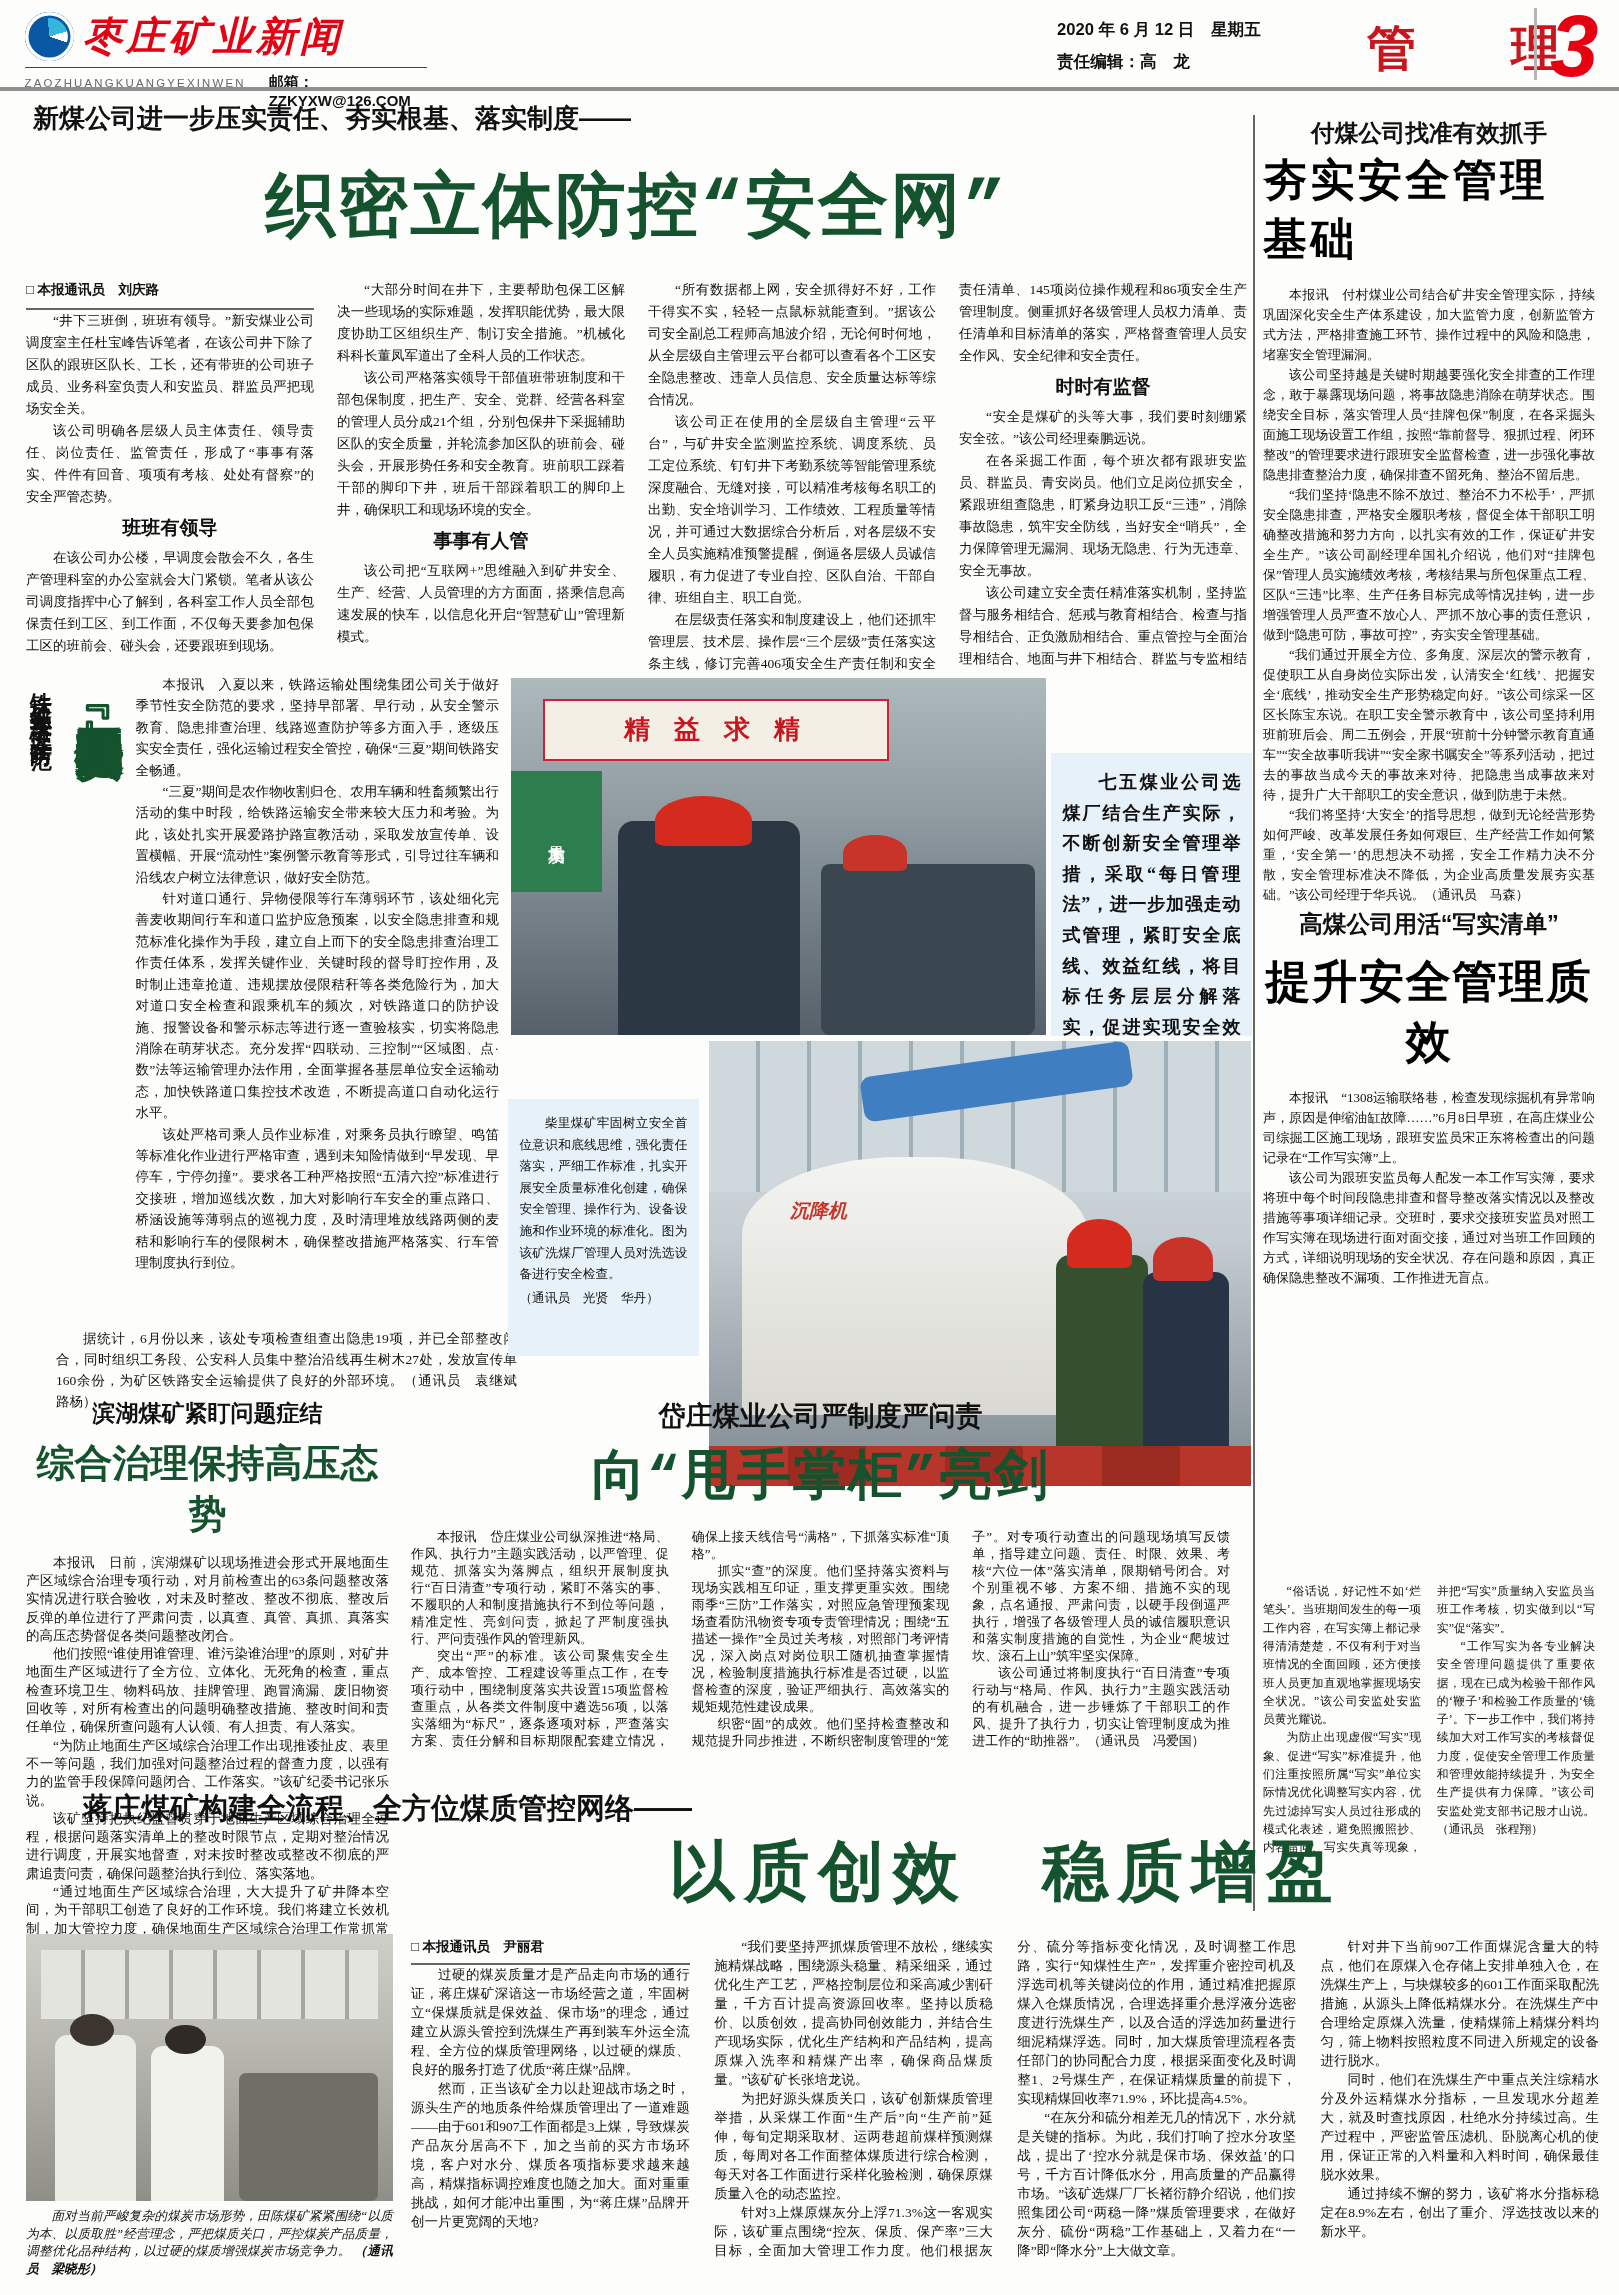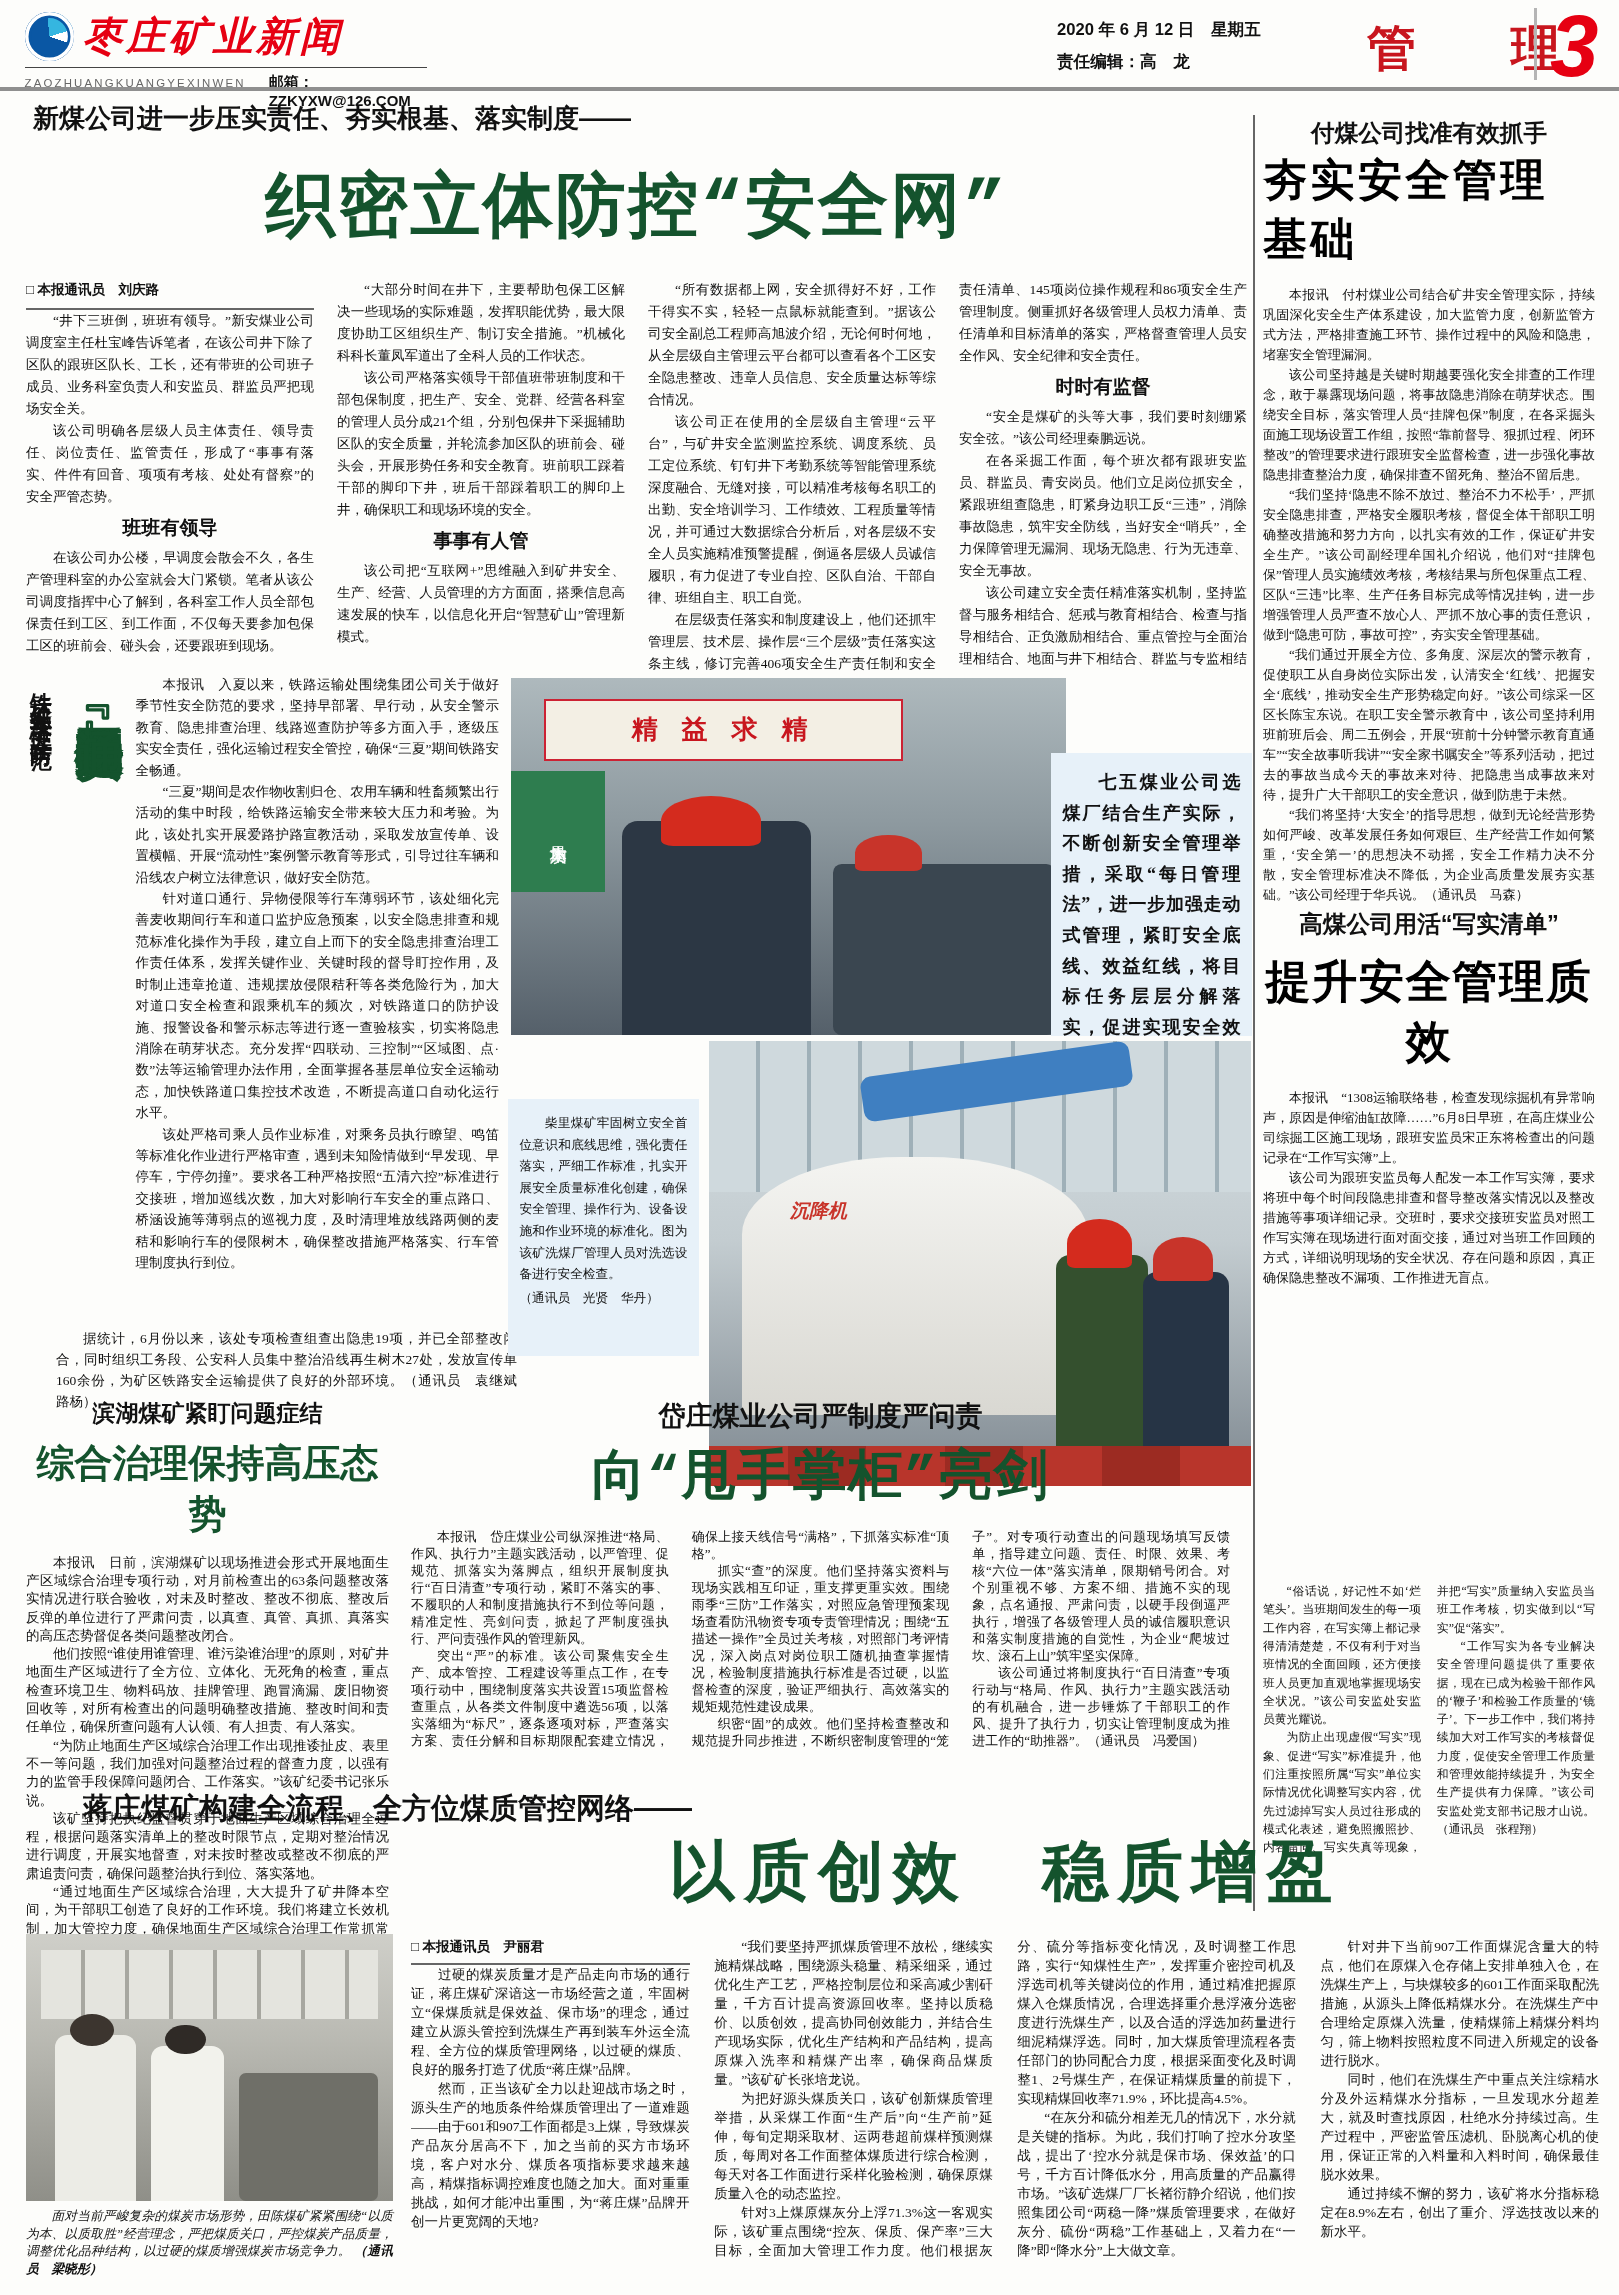--- a/index.html
+++ b/index.html
@@ -118,21 +118,21 @@
       <p>本报讯　入夏以来，铁路运输处围绕集团公司关于做好季节性安全防范的要求，坚持早部署、早行动，从安全警示教育、隐患排查治理、线路巡查防护等多方面入手，逐级压实安全责任，强化运输过程安全管控，确保“三夏”期间铁路安全畅通。</p>
       <p>“三夏”期间是农作物收割归仓、农用车辆和牲畜频繁出行活动的集中时段，给铁路运输安全带来较大压力和考验。为此，该处扎实开展爱路护路宣教活动，采取发放宣传单、设置横幅、开展“流动性”案例警示教育等形式，引导过往车辆和沿线农户树立法律意识，做好安全防范。</p>
       <p>针对道口通行、异物侵限等行车薄弱环节，该处细化完善麦收期间行车和道口监护应急预案，以安全隐患排查和规范标准化操作为手段，建立自上而下的安全隐患排查治理工作责任体系，发挥关键作业、关键时段的督导盯控作用，及时制止违章抢道、违规摆放侵限秸秆等各类危险行为，加大对道口安全检查和跟乘机车的频次，对铁路道口的防护设施、报警设备和警示标志等进行逐一查验核实，切实将隐患消除在萌芽状态。充分发挥“四联动、三控制”“区域图、点·数”法等运输管理办法作用，全面掌握各基层单位安全运输动态，加快铁路道口集控技术改造，不断提高道口自动化运行水平。</p>
       <p>该处严格司乘人员作业标准，对乘务员执行瞭望、鸣笛等标准化作业进行严格审查，遇到未知险情做到“早发现、早停车，宁停勿撞”。要求各工种严格按照“五清六控”标准进行交接班，增加巡线次数，加大对影响行车安全的重点路口、桥涵设施等薄弱点的巡视力度，及时清理堆放线路两侧的麦秸和影响行车的侵限树木，确保整改措施严格落实、行车管理制度执行到位。</p>
     </div>
   </div>
   <div class="abs body-txt" style="left:56px;top:1328px;width:461px;font-size:13.5px;line-height:21px;">
     <p>据统计，6月份以来，该处专项检查组查出隐患19项，并已全部整改闭合，同时组织工务段、公安科人员集中整治沿线再生树木27处，发放宣传单160余份，为矿区铁路安全运输提供了良好的外部环境。（通讯员　袁继斌　路杨）</p>
   </div>
 
-  <div class="abs photo" style="left:511px;top:678px;width:535px;height:357px;background:linear-gradient(180deg,#aeb9bd 0%,#8e9aa0 40%,#55606a 100%);padding-left:20px;">
+  <div class="abs photo" style="left:511px;top:678px;width:535px;height:357px;background:linear-gradient(180deg,#aeb9bd 0%,#8e9aa0 40%,#55606a 100%);">
     <div class="abs" style="left:6%;top:6%;width:64%;height:16%;background:#f3efe4;border:2.6px solid #c23;display:flex;align-items:center;justify-content:center;">
       <span class="ph-label" style="position:static;color:#c8161e;font-size:26px;letter-spacing:8.7px;">精 益 求 精</span>
     </div>
     <div class="abs" style="left:0;top:26%;width:17%;height:34%;background:#2e7d4f;display:flex;align-items:center;justify-content:center;">
       <span class="vert" style="color:#fff;font-size:17.5px;">质量为本</span>
     </div>
     <div class="abs" style="left:20%;top:40%;width:34%;height:60%;background:#2c3744;border-radius:15.7px 15.7px 0 0;"></div>
     <div class="abs" style="left:27%;top:33%;width:18%;height:14%;background:#d42b1e;border-radius:50% 50% 12% 12%;"></div>
     <div class="abs" style="left:58%;top:52%;width:40%;height:48%;background:#3a4650;border-radius:8.7px;"></div>
     <div class="abs" style="left:62%;top:44%;width:12%;height:10%;background:#c8342a;border-radius:50% 50% 12% 12%;"></div>

